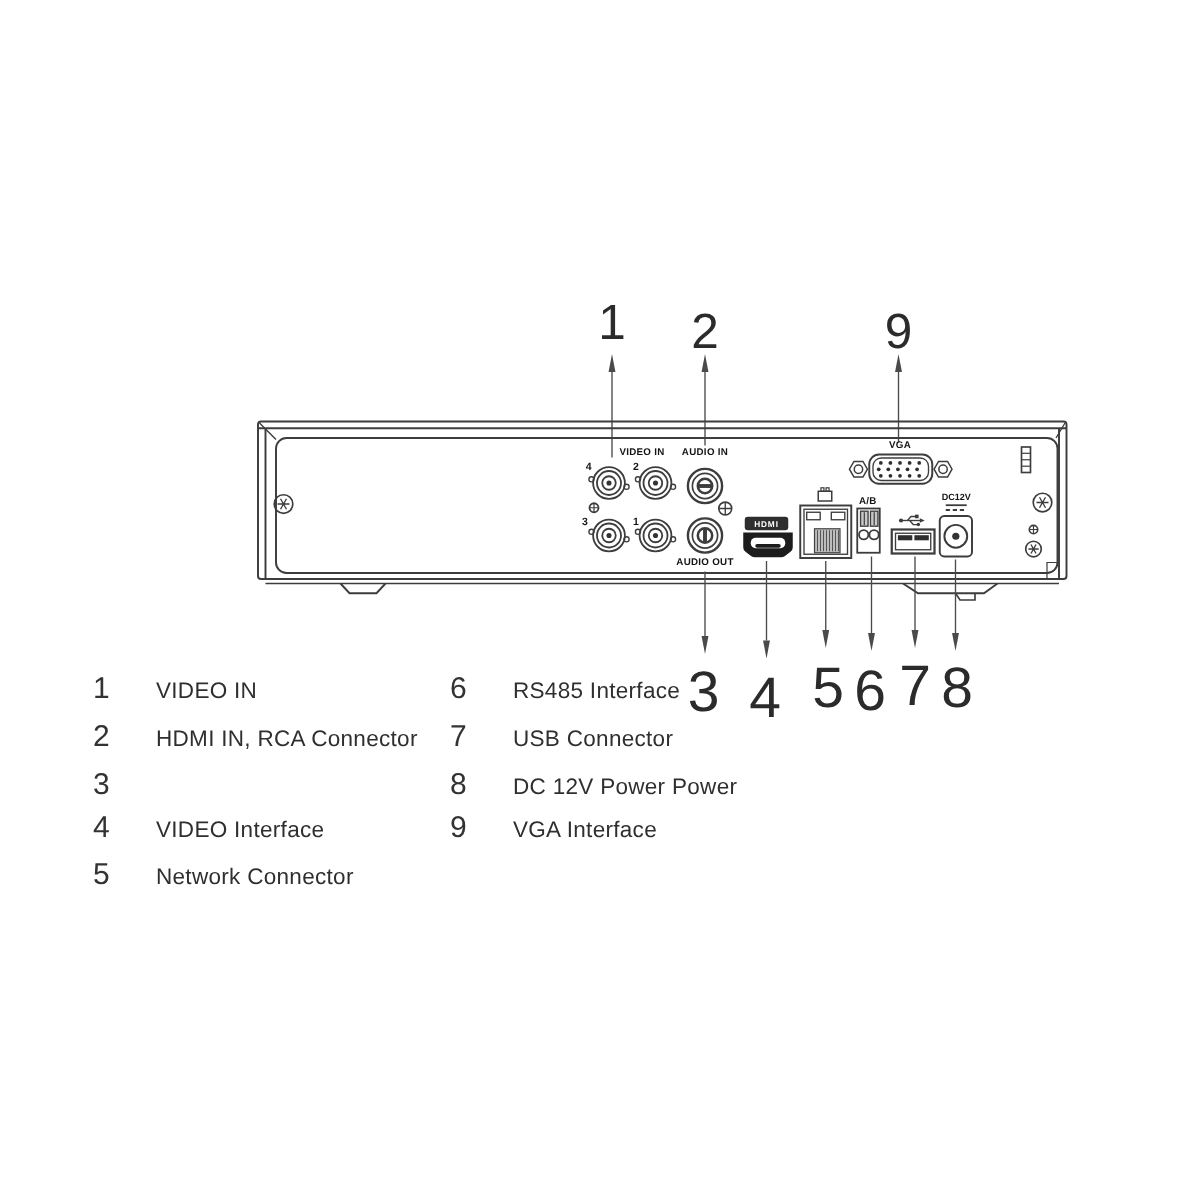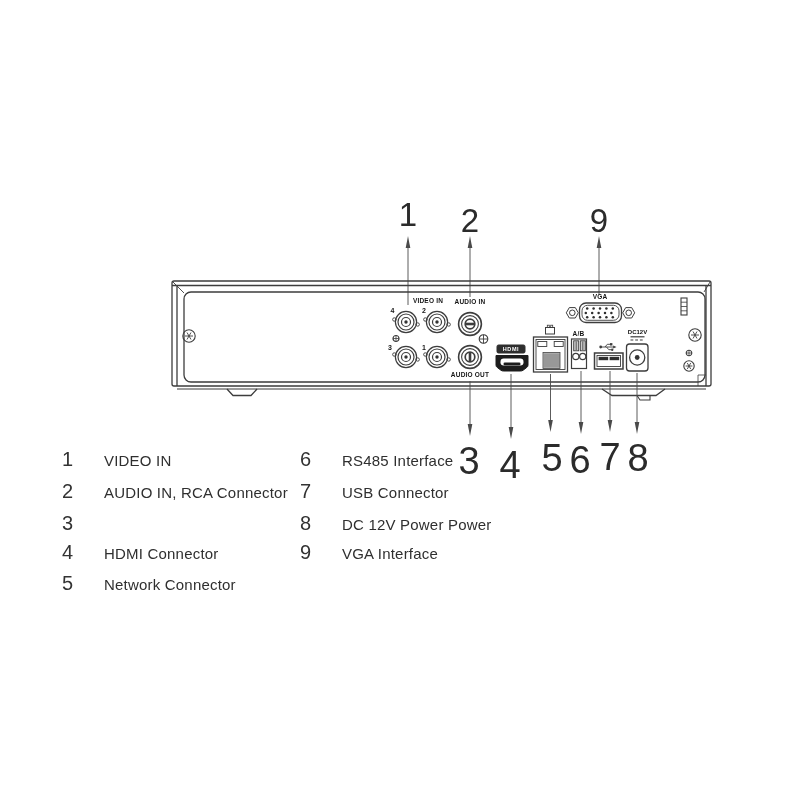--- a/index.html
+++ b/index.html
@@ -266,28 +266,28 @@
   </g>
 </svg>
 
   <div>
     <div class="legend-row" style="left:62px;top:449px;">
       <span class="num">1</span>
       <span class="lbl">VIDEO IN</span>
     </div>
     <div class="legend-row" style="left:62px;top:481px;">
       <span class="num">2</span>
-      <span class="lbl">AUDIO IN, RCA Connector</span>
+      <span class="lbl">HDMI IN, RCA Connector</span>
     </div>
     <div class="legend-row" style="left:62px;top:513px;">
       <span class="num">3</span>
     </div>
     <div class="legend-row" style="left:62px;top:542px;">
       <span class="num">4</span>
-      <span class="lbl">HDMI Connector</span>
+      <span class="lbl">VIDEO Interface</span>
     </div>
     <div class="legend-row" style="left:62px;top:573px;">
       <span class="num">5</span>
       <span class="lbl">Network Connector</span>
     </div>
     <div class="legend-row" style="left:300px;top:449px;">
       <span class="num">6</span>
       <span class="lbl">RS485 Interface</span>
     </div>
     <div class="legend-row" style="left:300px;top:481px;">

